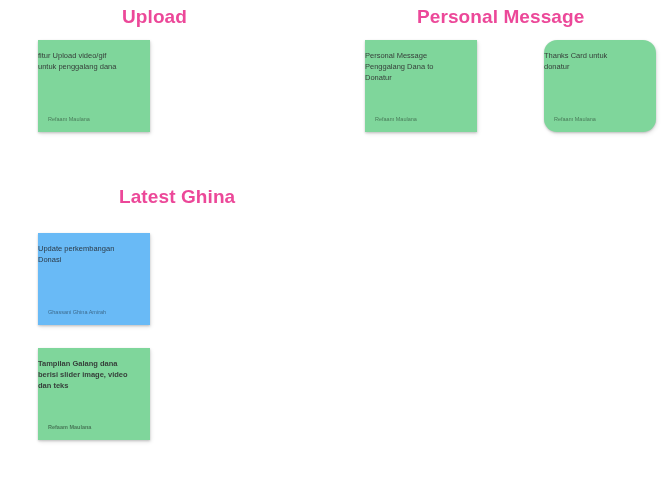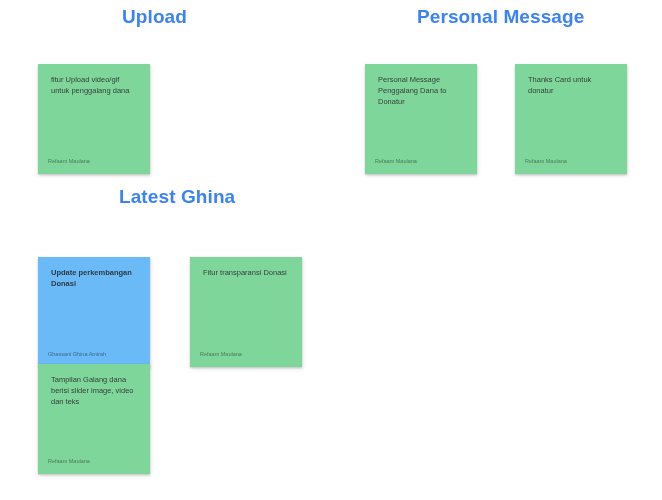--- a/index.html
+++ b/index.html
@@ -13,64 +13,63 @@
     position: relative;
     width: 662px;
     height: 500px;
     background: #ffffff;
   }
   .section-heading {
     position: absolute;
     font-size: 19px;
     line-height: 23px;
     font-weight: 600;
-    color: #3b82f6;
+    color: #ec4899;
     letter-spacing: 0.1px;
     white-space: nowrap;
   }
   .h-upload   { left: 122px; top: 5px; }
   .h-personal { left: 417px; top: 5px; }
   .h-latest   { left: 119px; top: 185px; }
 
   .note {
     position: absolute;
     width: 112px;
-    height: 110px;
-    padding: 10px 13px;
+    height: 92px;
+    padding: 10px 0;
     box-shadow: 0 1px 2px rgba(0,0,0,0.18), 1px 2px 4px rgba(0,0,0,0.10);
-    margin-top: 24px;
   }
   .note-green { background: #7fd69b; }
   .note-blue  { background: #69baf6; }
 
   .note-text {
     font-size: 7.5px;
     line-height: 11px;
     color: #363f3a;
     white-space: pre-line;
   }
-  .note-blue .note-text { color: #2c3a46; font-weight: bold; }
+  .note-blue .note-text { color: #2c3a46; }
 
   .note-author {
     position: absolute;
     left: 10px;
     bottom: 9px;
     font-size: 5.5px;
     line-height: 7px;
     color: rgba(0,0,0,0.45);
     white-space: nowrap;
   }
 
   .n1 { left: 38px;  top: 40px;  }
   .n2 { left: 190px; top: 40px;  }
   .n3 { left: 365px; top: 40px;  }
-  .n4 { left: 515px; top: 40px;  }
+  .n4 { left: 544px; top: 40px; border-radius: 13px;  }
   .n5 { left: 38px;  top: 233px; }
   .n6 { left: 190px; top: 233px; }
-  .n7 { left: 38px;  top: 340px; }
+  .n7 { left: 38px;  top: 348px; font-weight: bold; }
 </style>
 </head>
 <body>
 
 <div class="board">
 
   <h2 class="section-heading h-upload">Upload</h2>
 
   <h2 class="section-heading h-personal">Personal Message</h2>
 
@@ -95,24 +94,20 @@
 donatur</div>
     <div class="note-author">Refaam Maulana</div>
   </div>
 
   <div class="note note-blue n5">
     <div class="note-text">Update perkembangan
 Donasi</div>
     <div class="note-author">Ghassani Ghina Amirah</div>
   </div>
 
-  <div class="note note-green n6">
-    <div class="note-text">Fitur transparansi Donasi</div>
-    <div class="note-author">Refaam Maulana</div>
-  </div>
 
   <div class="note note-green n7">
     <div class="note-text">Tampilan Galang dana
 berisi slider image, video
 dan teks</div>
     <div class="note-author">Refaam Maulana</div>
   </div>
 
 </div>
 

